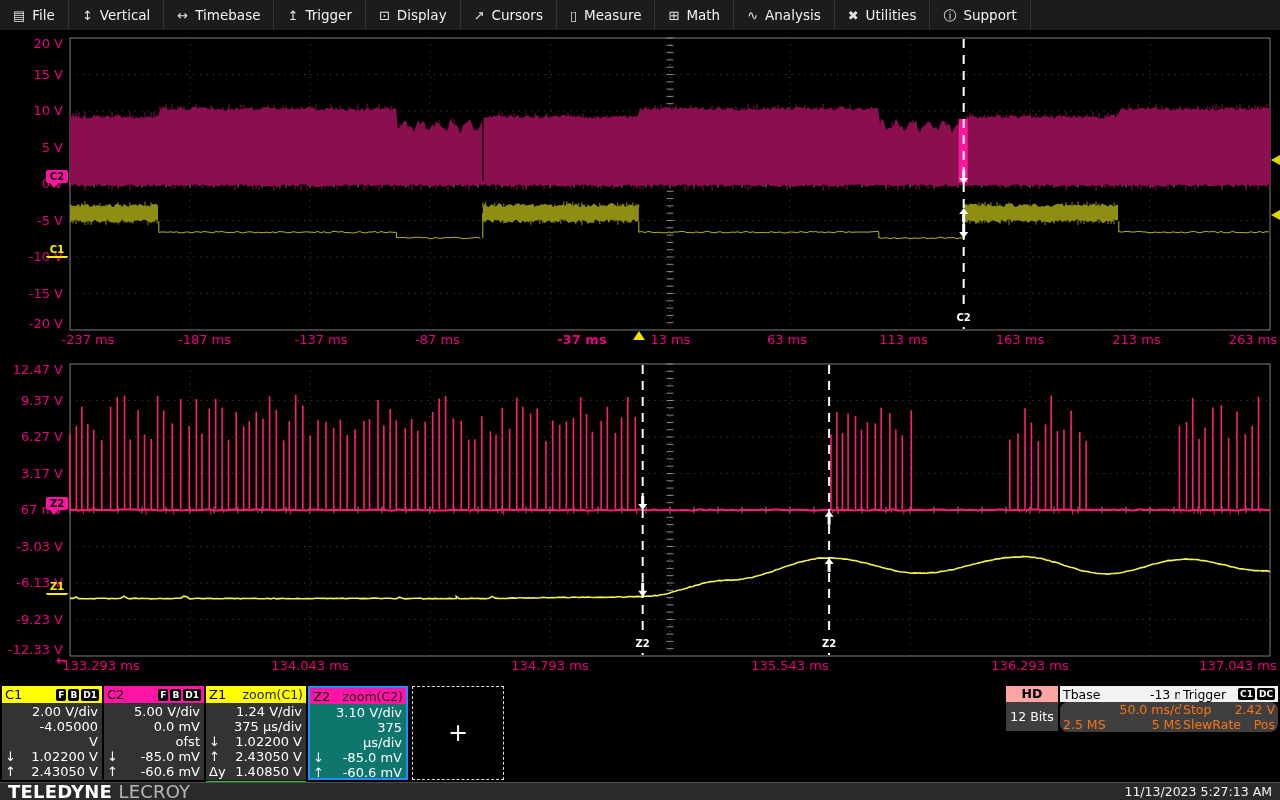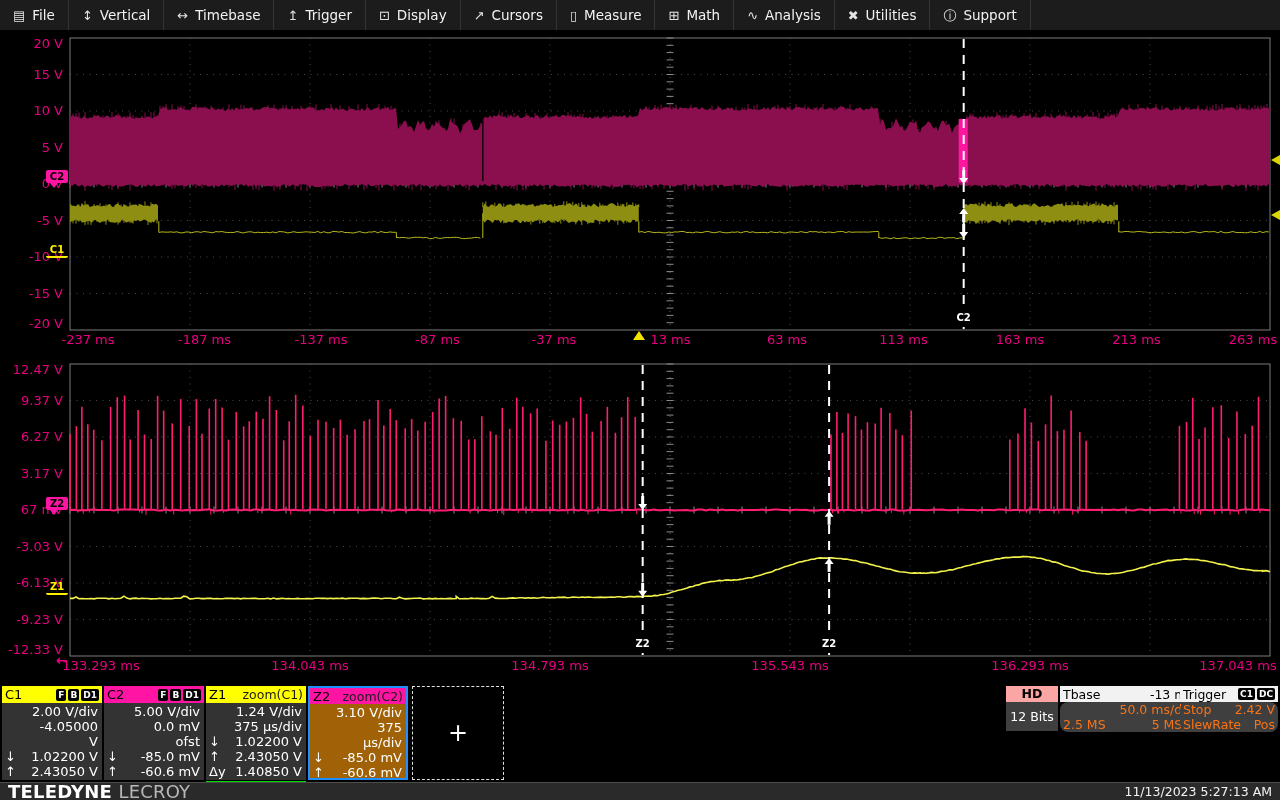--- a/index.html
+++ b/index.html
@@ -33,21 +33,21 @@
   .chbox .hdr{height:17px;display:flex;justify-content:space-between;align-items:center;
               padding:0 3px;color:#000;}
   .chbox .hdr .nm{font-size:13px;}
   .chbox .hdr .hz{font-size:12.5px;color:#1c1c1c;}
   .hbadges{display:flex;gap:2px;}
   .badge-sm{background:#000;color:#fff;font-size:9px;font-weight:bold;padding:0 2px;
             border-radius:2px;line-height:12px;}
   .chbox .bd{background:#333;height:77px;padding:1px 4px 0 3px;box-sizing:border-box;}
   .chbox.selected{border:2px solid #1f8fff;}
   .chbox.selected .hdr{height:16px;}
-  .chbox.selected .bd{background:#a16207;height:74px;}
+  .chbox.selected .bd{background:#0f766e;height:74px;}
   .crow{display:flex;line-height:15px;color:#fff;}
   .crow .g{width:22px;}
   .crow .v{flex:1;text-align:right;}
   .underline-strip{position:absolute;left:0;right:0;bottom:-3px;height:2px;}
   .add-tile{position:absolute;width:90px;height:92px;border:1px dashed #e0e0e0;
             display:flex;align-items:center;justify-content:center;color:#fff;font-size:24px;}
   
   .acqbox{position:absolute;font-size:12.5px;}
   .acqbox .ahdr{height:16px;background:#f2f2f2;color:#000;display:flex;
                 justify-content:space-between;align-items:center;padding:0 3px;}
@@ -135,21 +135,21 @@
       <span class="ylab" style="right: 1217px; top: 465.5px; left: auto;">3.17 V</span>
       <span class="ylab" style="right: 1217px; top: 502px; left: auto;">67 mV</span>
       <span class="ylab" style="right: 1217px; top: 538.5px; left: auto;">-3.03 V</span>
       <span class="ylab" style="right: 1217px; top: 575px; left: auto;">-6.13 V</span>
       <span class="ylab" style="right: 1217px; top: 611.5px; left: auto;">-9.23 V</span>
       <span class="ylab" style="right: 1217px; top: 642px; left: auto;">-12.33 V</span>
       <span class="xlab" style="left: 88px; top: 332px;">-237 ms</span>
       <span class="xlab" style="left: 204.5px; top: 332px;">-187 ms</span>
       <span class="xlab" style="left: 321px; top: 332px;">-137 ms</span>
       <span class="xlab" style="left: 437.5px; top: 332px;">-87 ms</span>
-      <span class="xlab" style="left: 554px; top: 332px;">-37 ms</span>
+      <span class="xlab" style="left: 582px; top: 332px; font-weight: bold;">-37 ms</span>
       <span class="xlab" style="left: 670.5px; top: 332px;">13 ms</span>
       <span class="xlab" style="left: 787px; top: 332px;">63 ms</span>
       <span class="xlab" style="left: 903.5px; top: 332px;">113 ms</span>
       <span class="xlab" style="left: 1020px; top: 332px;">163 ms</span>
       <span class="xlab" style="left: 1136.5px; top: 332px;">213 ms</span>
       <span class="xlab" style="left: 1253px; top: 332px;">263 ms</span>
       <span class="xlab" style="left: 101px; top: 658px;">133.293 ms</span>
       <span class="xlab" style="left: 310px; top: 658px;">134.043 ms</span>
       <span class="xlab" style="left: 550px; top: 658px;">134.793 ms</span>
       <span class="xlab" style="left: 790px; top: 658px;">135.543 ms</span>

